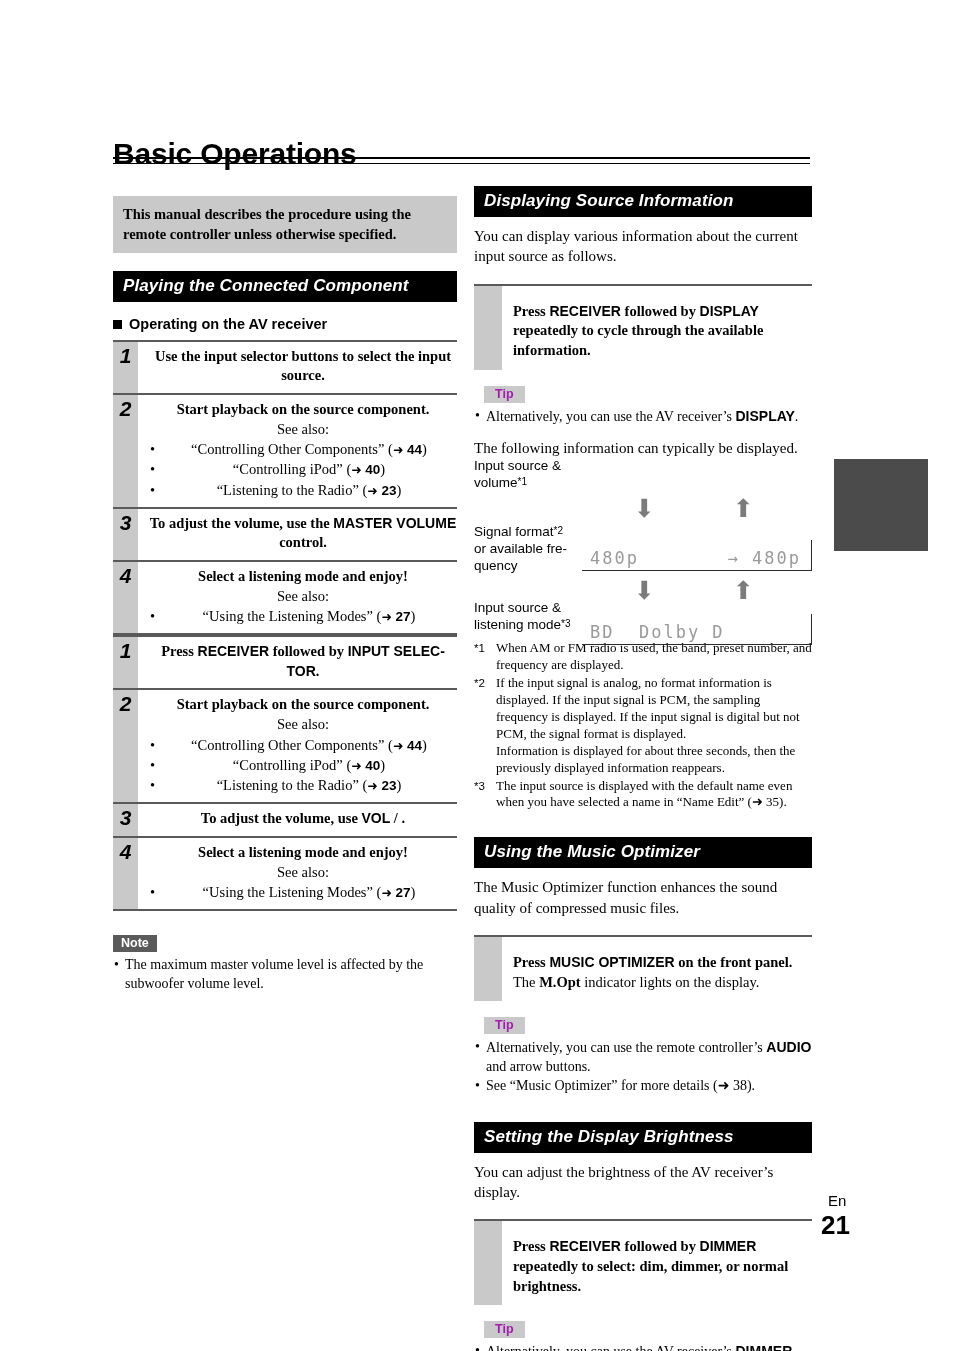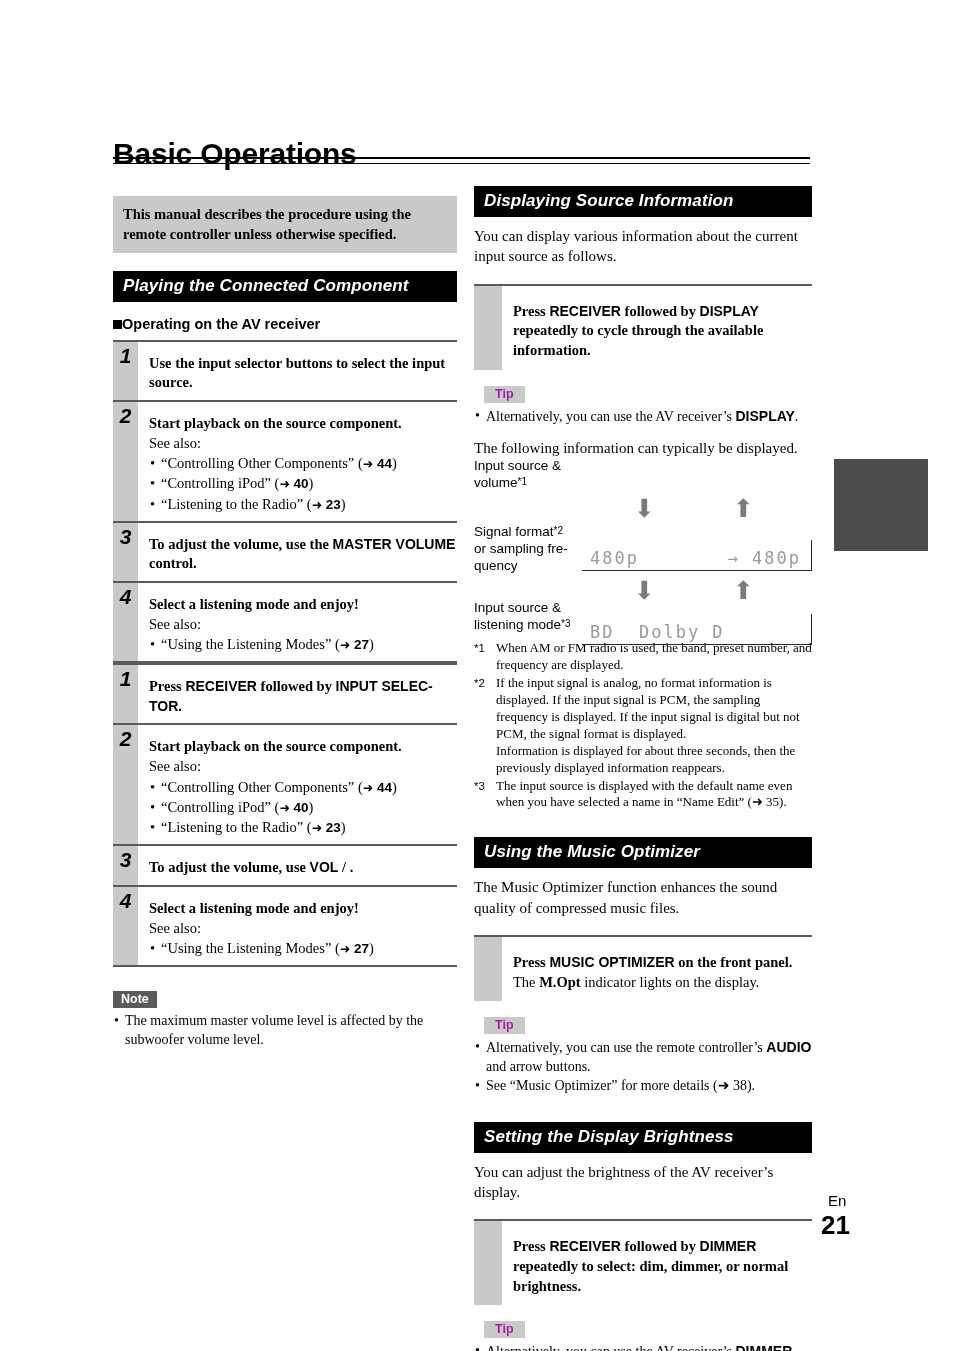--- a/index.html
+++ b/index.html
@@ -87,20 +87,21 @@
 
   
   .subhead {
     font-family: "Liberation Sans", sans-serif;
     font-weight: bold;
     font-size: 14.5px;
     margin-top: 14px;
     margin-bottom: 8px;
     display: flex;
     align-items: center;
+    gap: 7px;
   }
   .sq-bullet {
     display: inline-block;
     width: 9px;
     height: 9px;
     background: #000;
     flex: none;
   }
 
   
@@ -131,24 +132,25 @@
     font-family: "Liberation Sans", sans-serif;
     font-style: italic;
     font-weight: bold;
     font-size: 21px;
     text-align: center;
     line-height: 1;
     padding-top: 3px;
     box-sizing: border-box;
   }
   .step-body {
-    padding: 12px 0 7px 11px;
+    padding: 5px 0 7px 11px;
     font-size: 14.5px;
     line-height: 1.33;
     flex: 1;
+    text-align: center;
   }
   .step-title {
     font-weight: bold;
   }
   .step-seealso {
     margin-top: 1px;
   }
   .bullets {
     margin: 0;
     padding: 0;
@@ -501,21 +503,21 @@
       </div>
 
       <div class="flow-arrows" style="top:38px">
         <span class="arrow-dn">⬇</span>
         <span class="arrow-up">⬆</span>
       </div>
 
       <div class="lcd-row" style="top:66px">
         <div class="lcd-caption">
           <span>Signal format</span><sup>*2</sup><br>
-          <span>or sampling fre-</span><br>
+          <span>or available fre-</span><br>
           <span>quency</span>
         </div>
         <div class="lcd-screen" style="margin-top:16px">
           <span class="lcd-text">480p</span>
           <span class="lcd-text right">→ 480p</span>
         </div>
       </div>
 
       <div class="flow-arrows" style="top:120px">
         <span class="arrow-dn">⬇</span>

